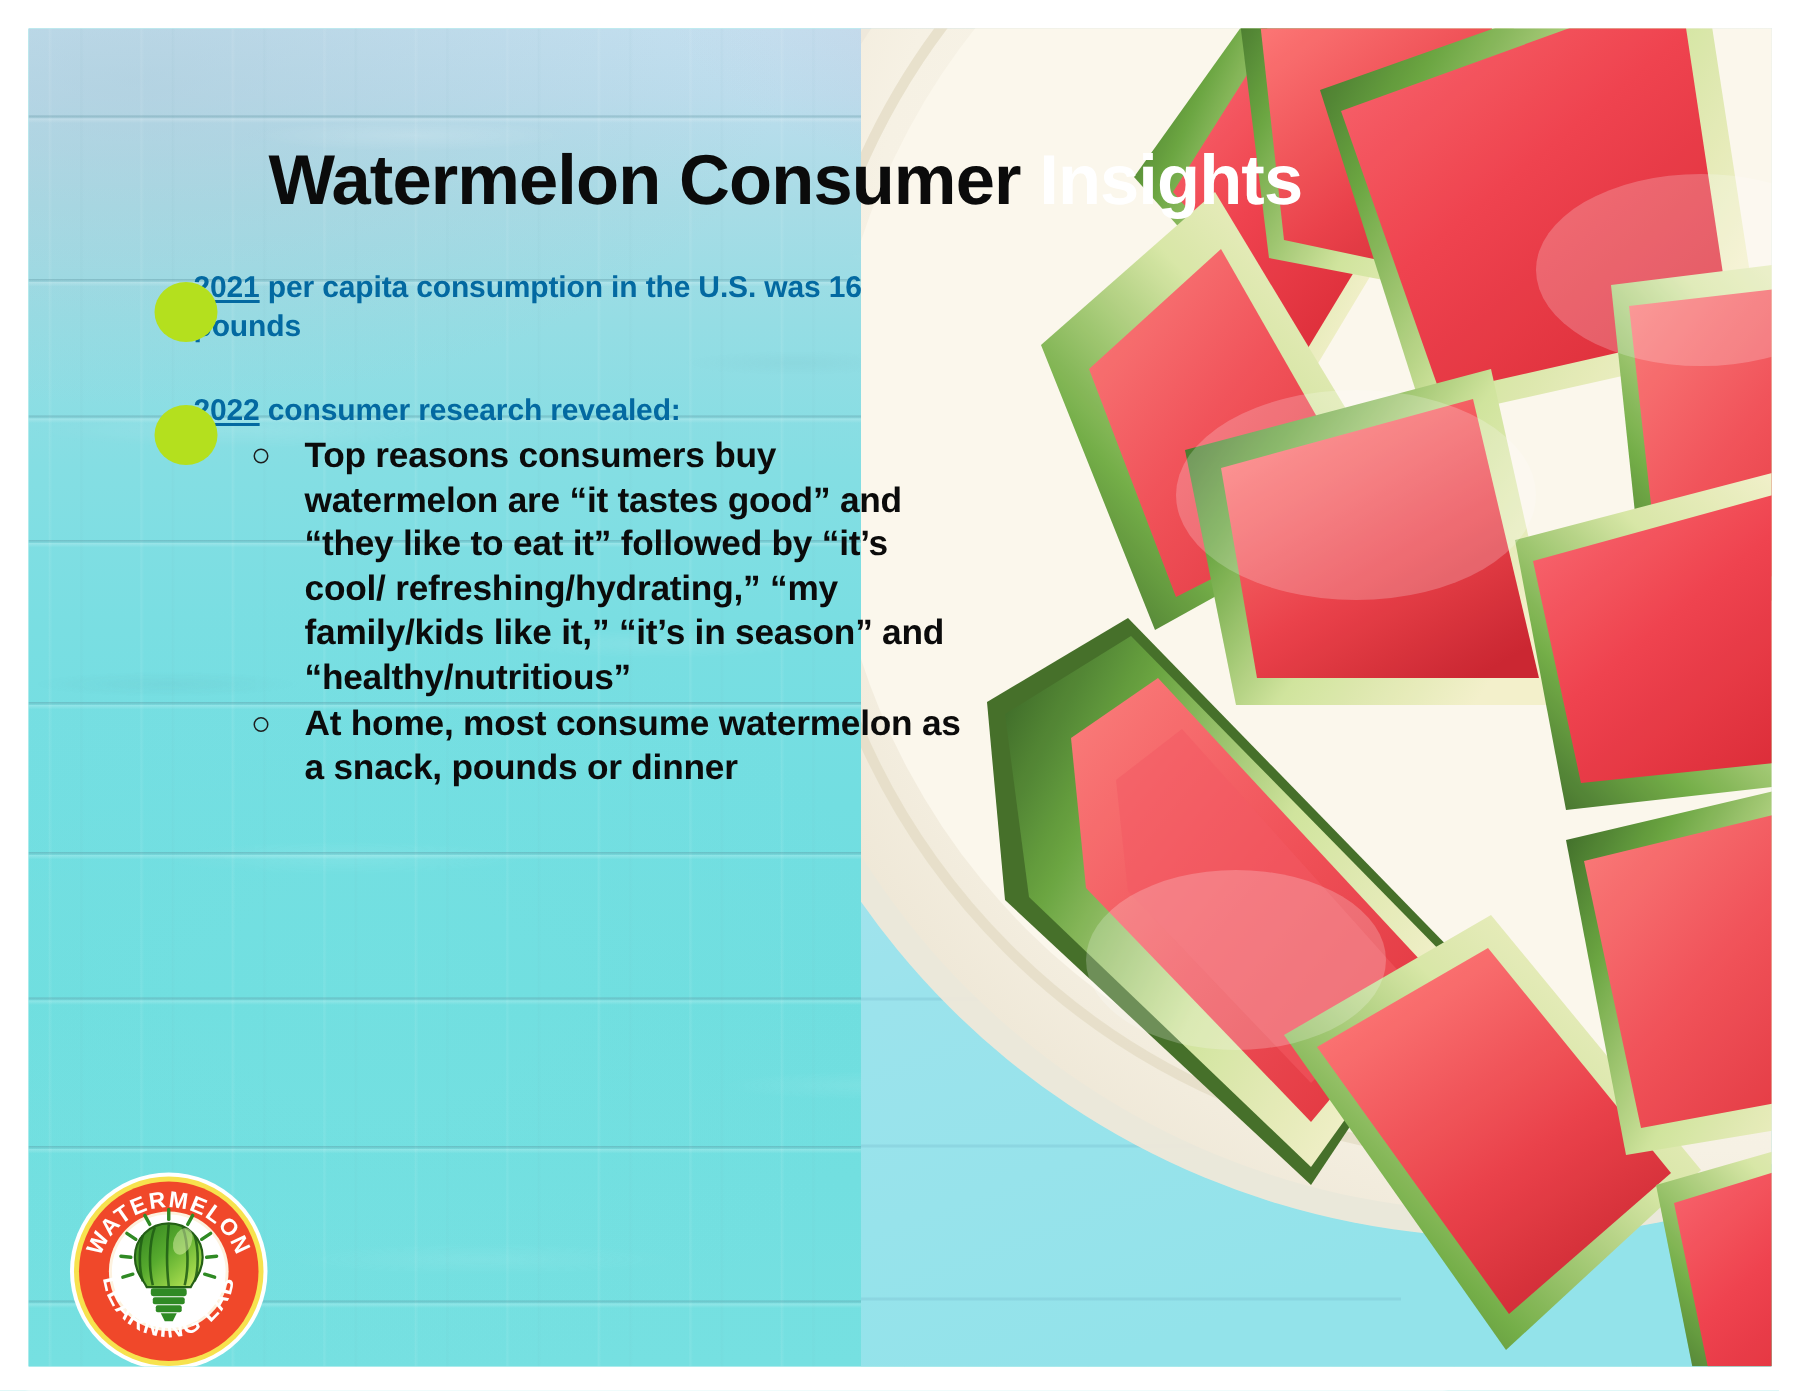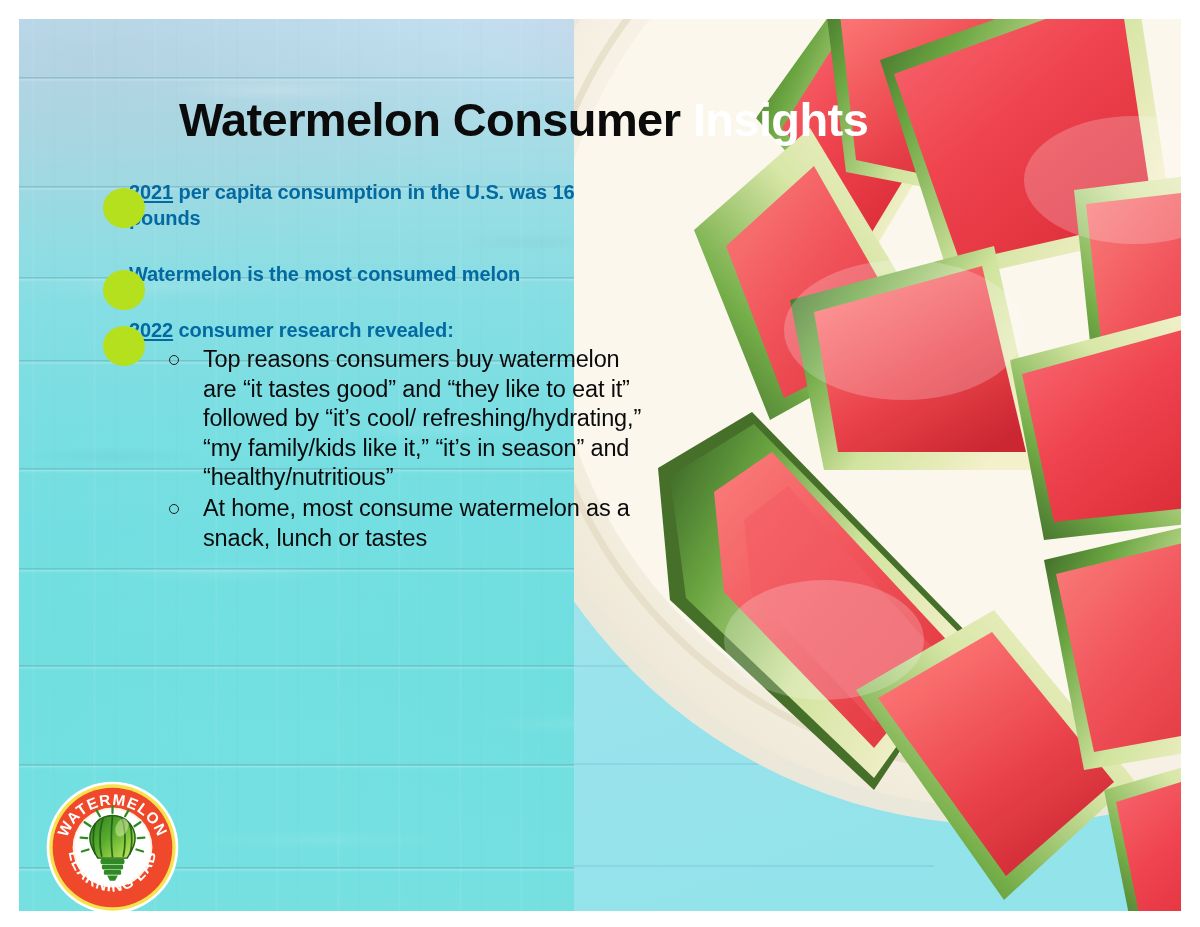--- a/index.html
+++ b/index.html
@@ -171,21 +171,21 @@
   
   .sub-list {
     margin-left: 58px;
     margin-top: 2px;
     list-style: none;
   }
   .sub-item {
     position: relative;
     padding-left: 42px;
     font-size: 23.5px;
-    font-weight: 400;
+    font-weight: 700;
     line-height: 1.26;
     color: #0b0b0b;
     letter-spacing: -0.15px;
     margin-bottom: 1px;
   }
   .sub-marker {
     position: absolute;
     left: 8px;
     top: 10px;
     width: 10px;
@@ -380,37 +380,33 @@
       <span class="t-dark">Watermelon Consumer </span><span class="t-light">Insights</span>
     </h1>
 
     <div id="bullet-list">
 
       <div class="bullet-block" style="margin-bottom:30px;">
         <span class="bullet-dot"></span>
         <div class="bullet-text"><span class="underline-part">2021</span><span> per capita consumption in the U.S. was 16 pounds</span></div>
       </div>
 
-      <div class="bullet-block" style="margin-bottom:30px;">
-        <span class="bullet-dot"></span>
-        <div class="bullet-text"><span class="underline-part"></span><span>Watermelon is the most consumed melon</span></div>
-      </div>
 
       <div class="bullet-block" style="margin-bottom:0;">
         <span class="bullet-dot"></span>
         <div class="bullet-text"><span class="underline-part">2022</span><span> consumer research revealed:</span></div>
 
         <ul class="sub-list">
           <li class="sub-item">
             <span class="sub-marker"></span>
             <span>Top reasons consumers buy watermelon are “it tastes good” and “they like to eat it” followed by “it’s cool/ refreshing/hydrating,” “my family/kids like it,” “it’s in season” and “healthy/nutritious”</span>
           </li>
           <li class="sub-item">
             <span class="sub-marker"></span>
-            <span>At home, most consume watermelon as a snack, lunch or tastes</span>
+            <span>At home, most consume watermelon as a snack, pounds or dinner</span>
           </li>
         </ul>
       </div>
     </div>
 
     <div id="logo-badge">
       <svg viewBox="0 0 200 200" aria-hidden="true">
         <defs>
           <path id="arcTop" d="M 28 108 A 72 72 0 0 1 172 108"></path>
           <path id="arcBottom" d="M 34 100 A 66 66 0 0 0 166 100"></path>

